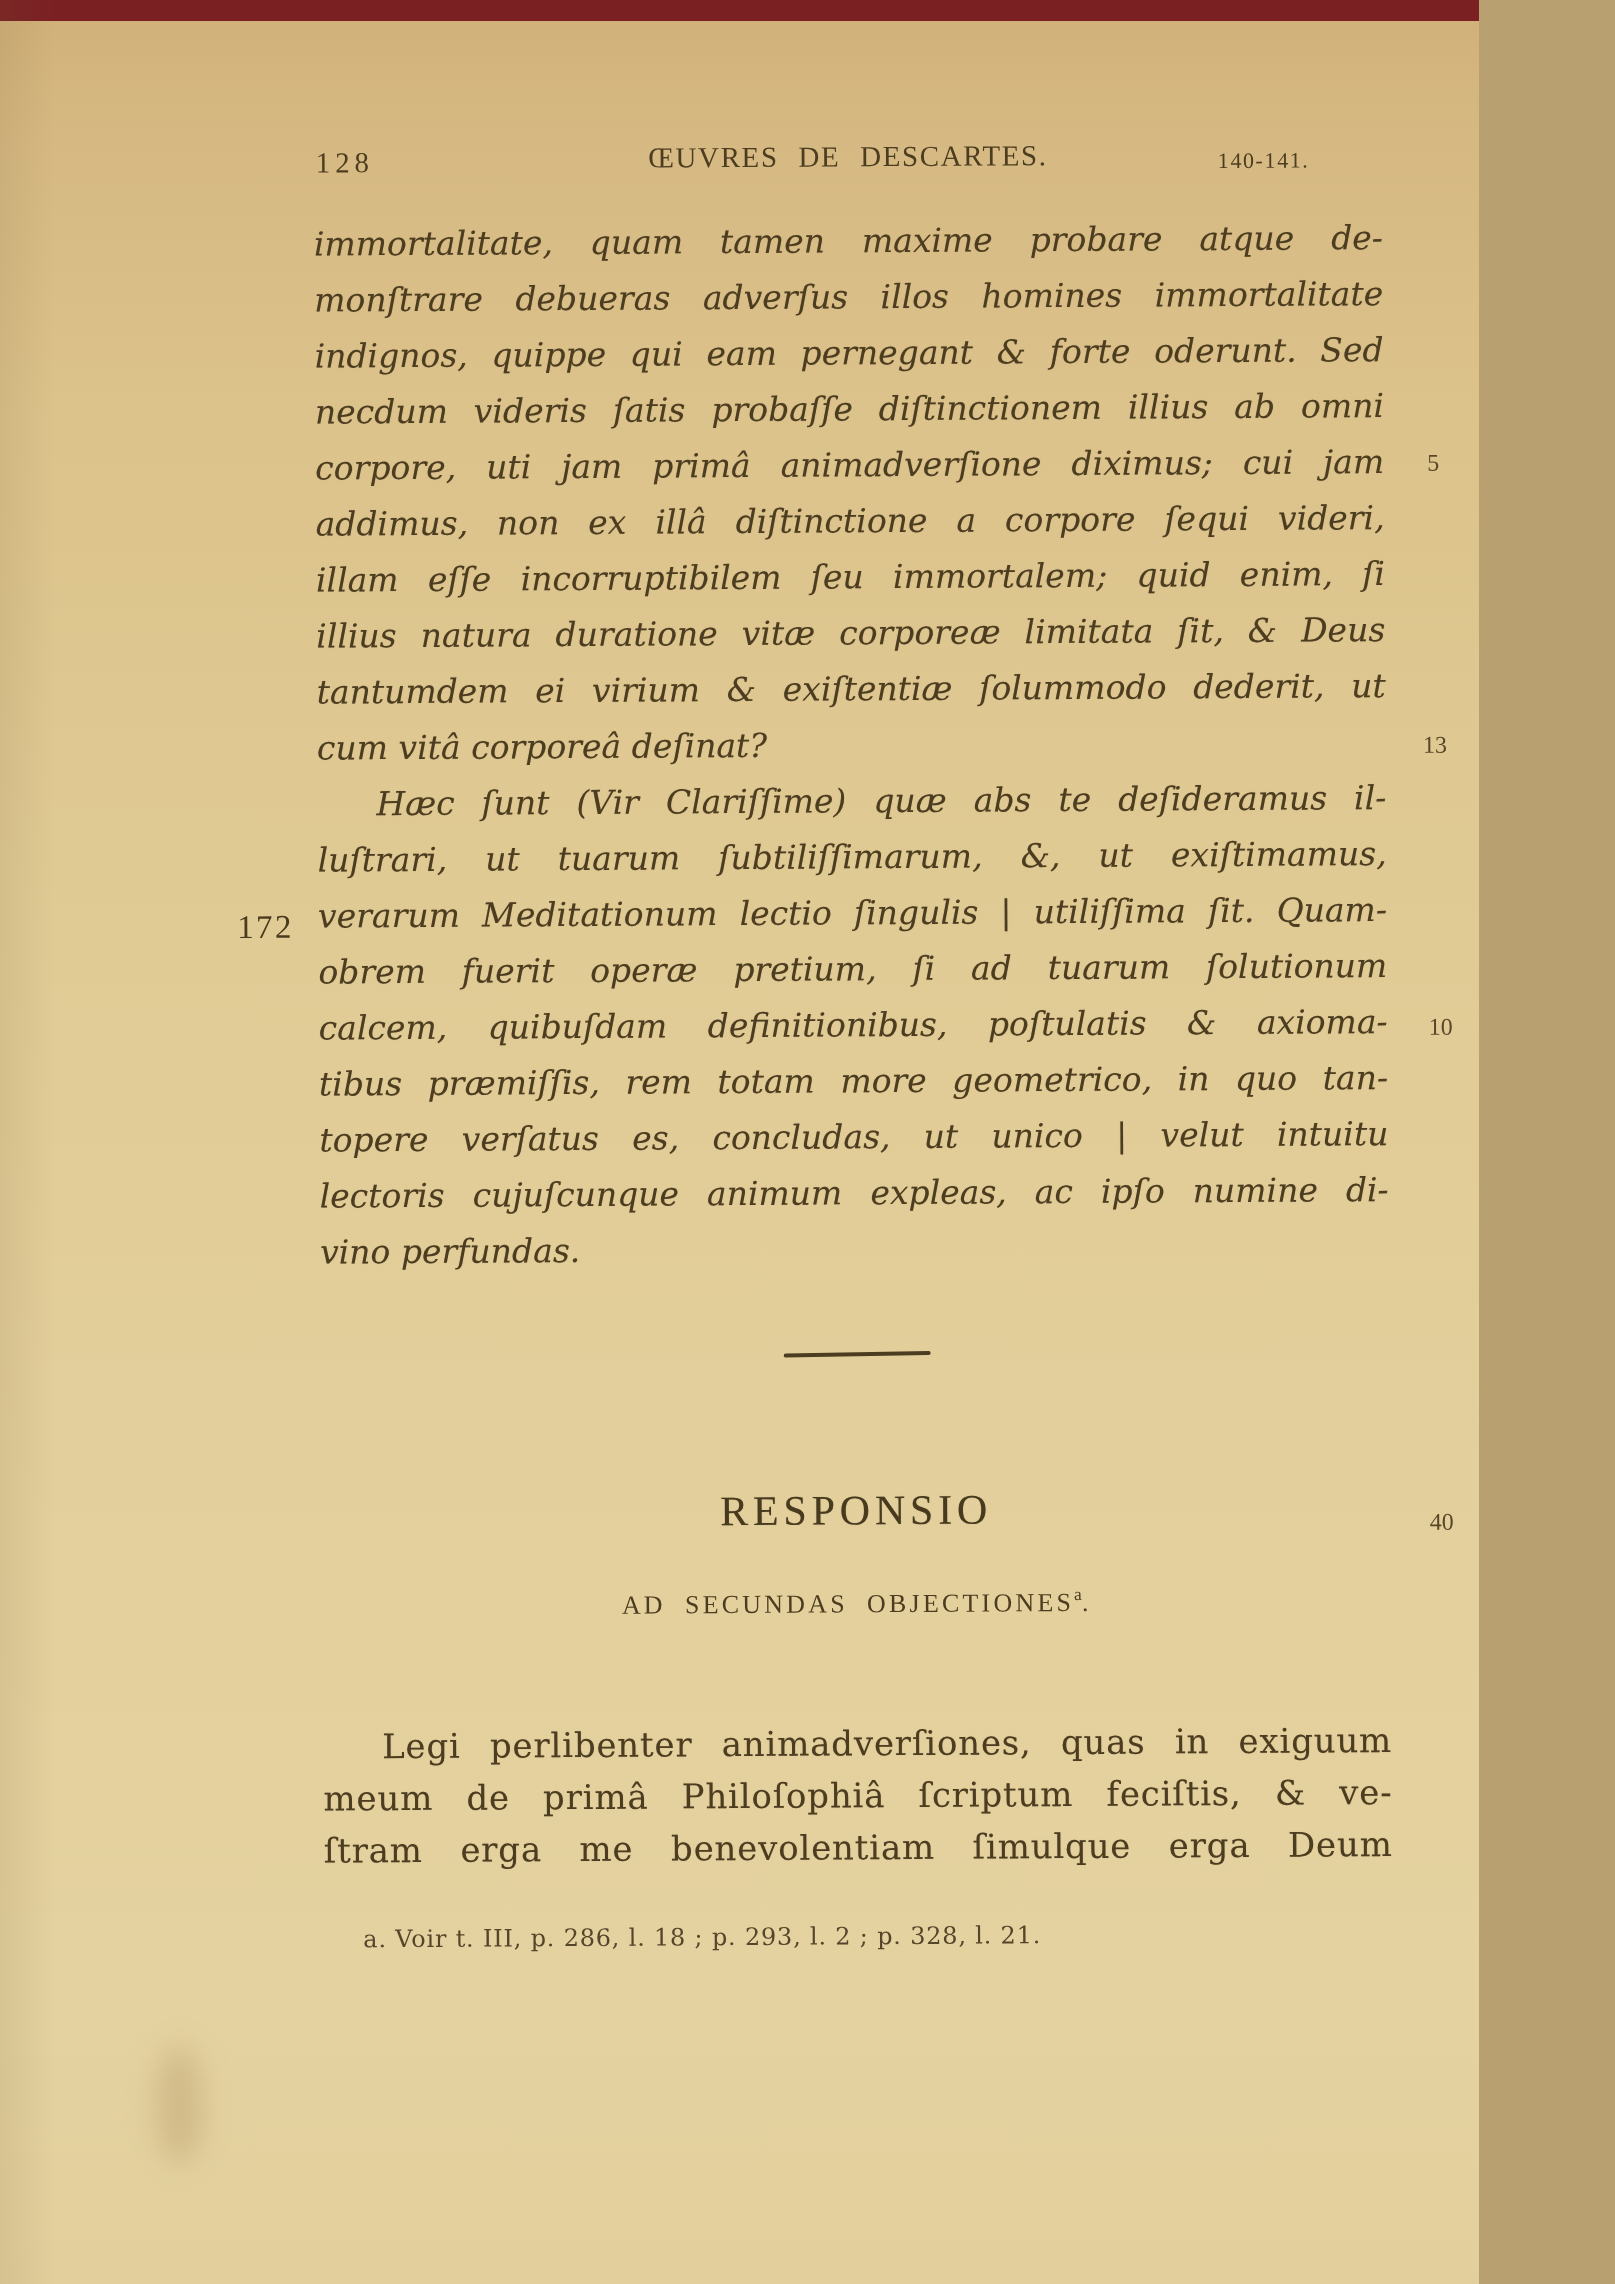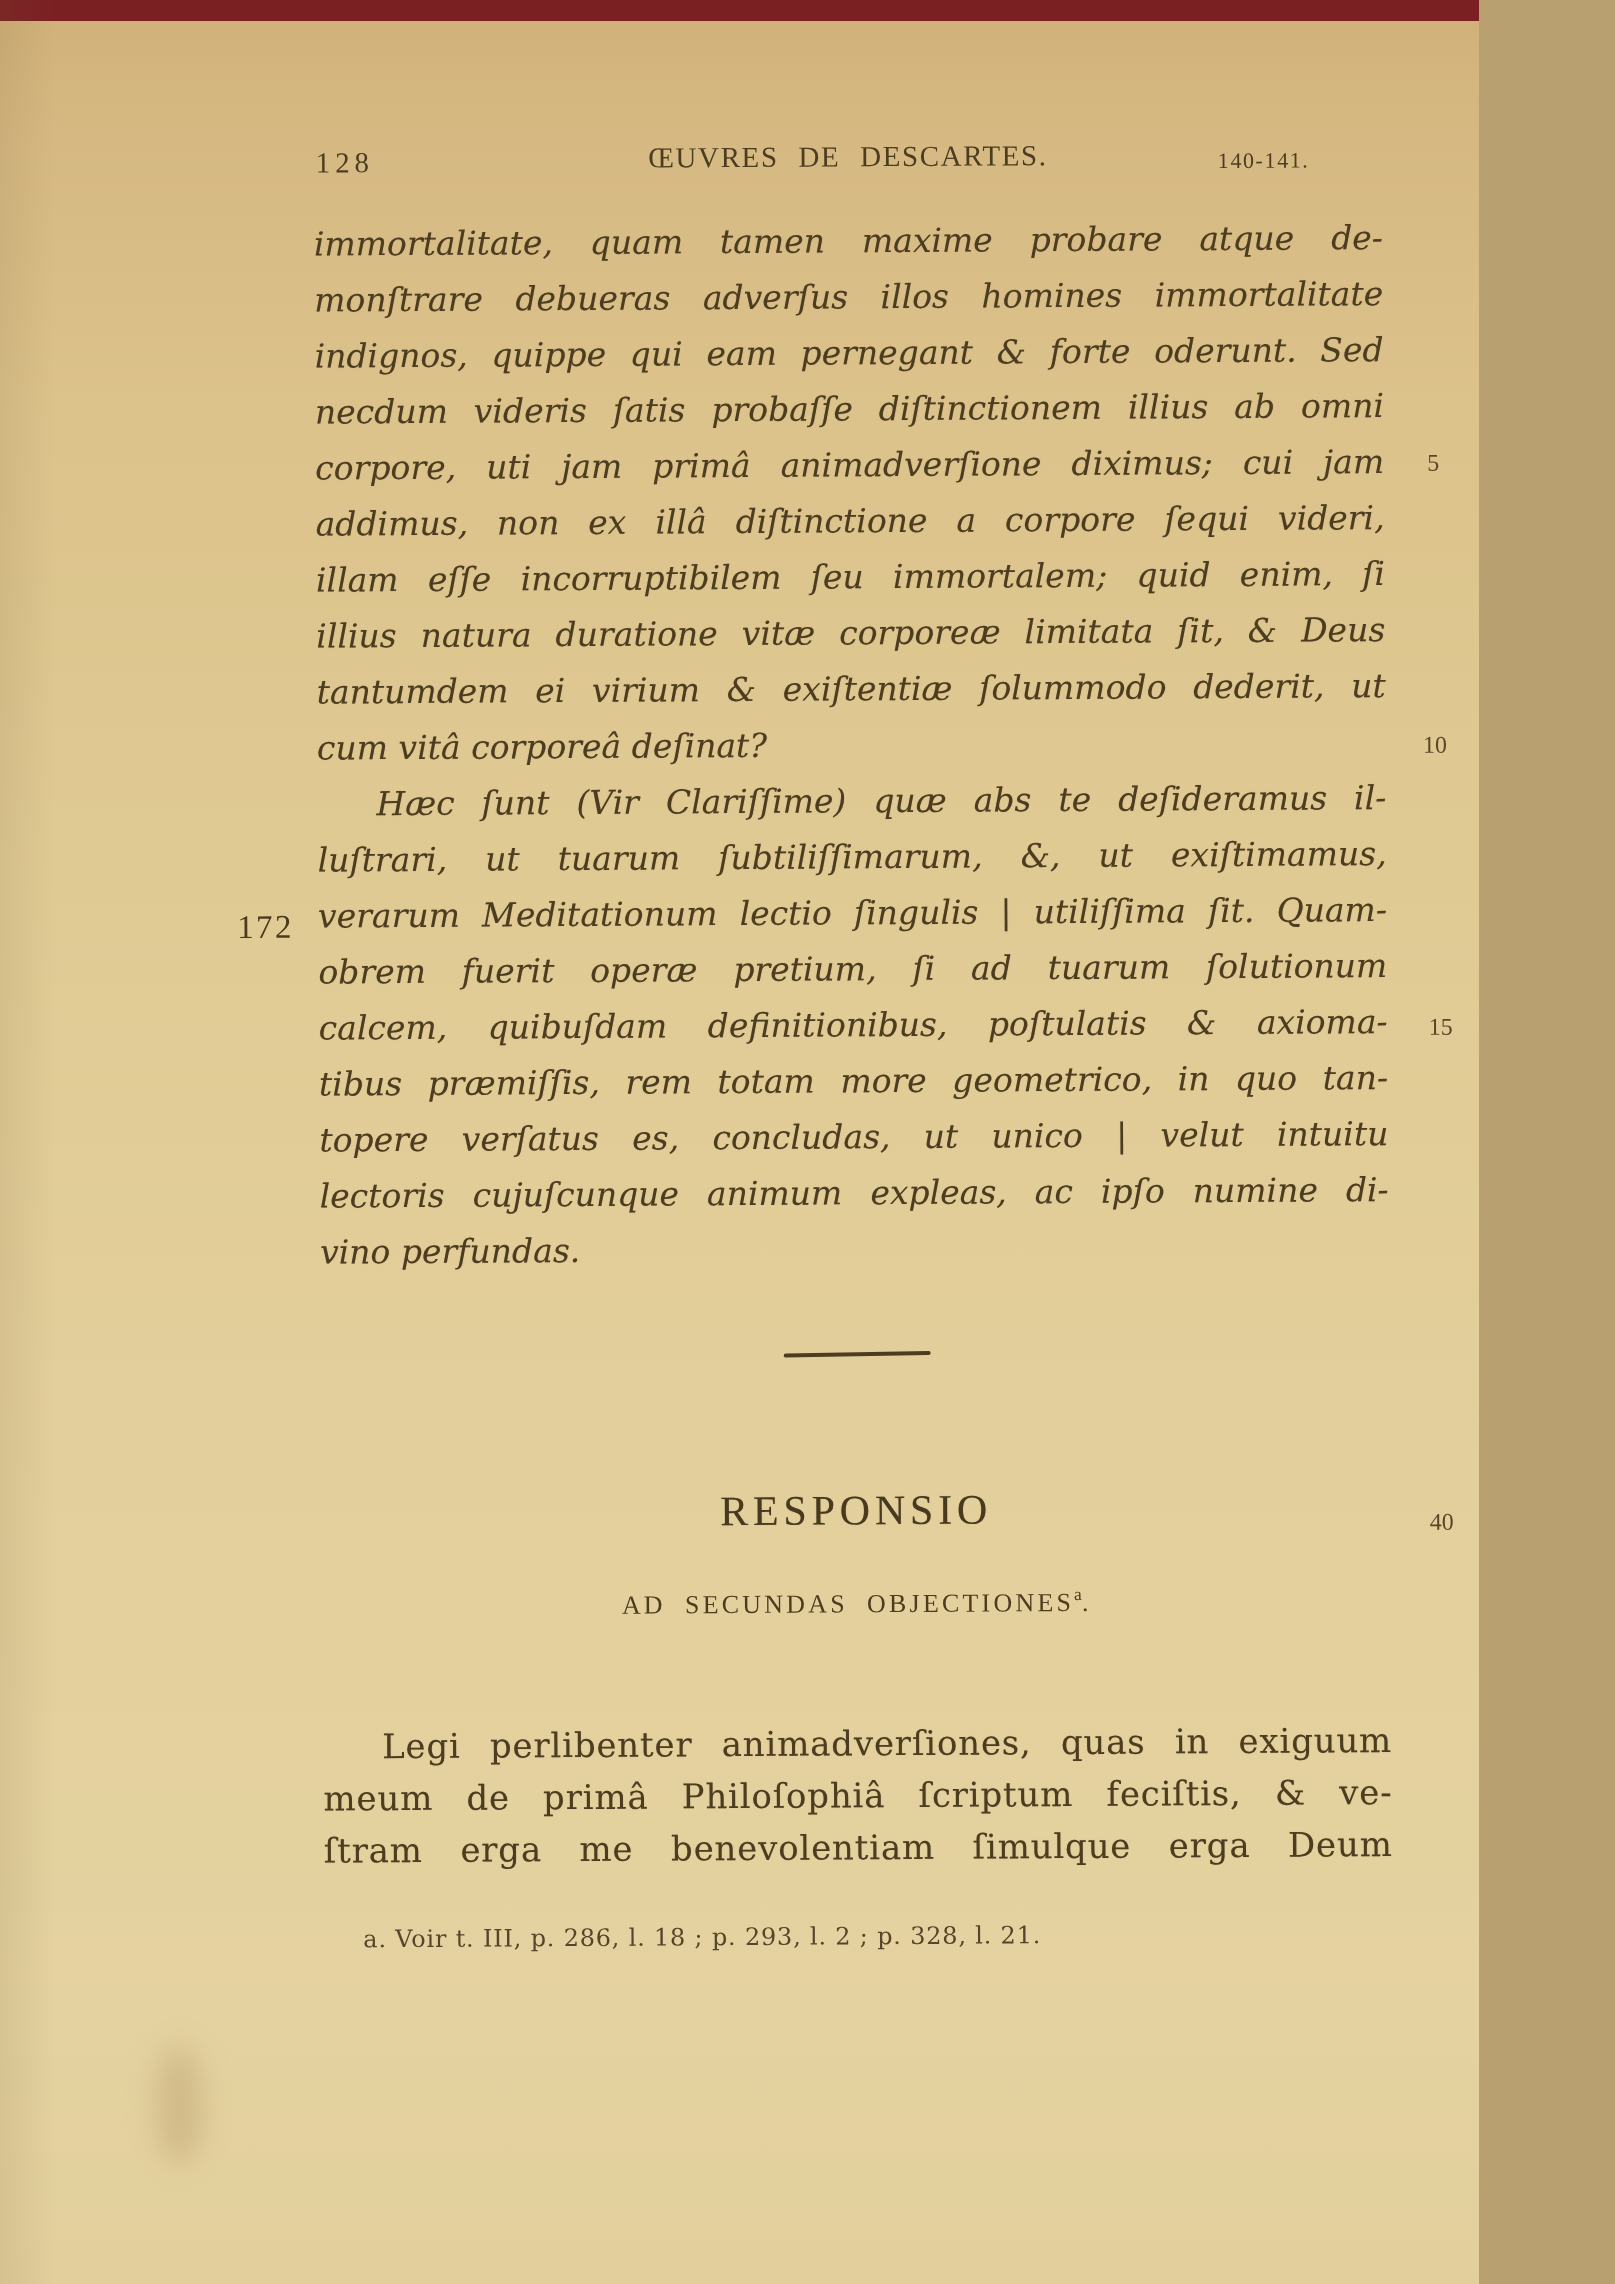--- a/index.html
+++ b/index.html
@@ -97,22 +97,22 @@
       <div class="line">verarum Meditationum lectio ſingulis | utiliſſima ſit. Quam-</div>
       <div class="line">obrem fuerit operæ pretium, ſi ad tuarum ſolutionum</div>
       <div class="line">calcem, quibuſdam definitionibus, poſtulatis &amp; axioma-</div>
       <div class="line">tibus præmiſſis, rem totam more geometrico, in quo tan-</div>
       <div class="line">topere verſatus es, concludas, ut unico | velut intuitu</div>
       <div class="line">lectoris cujuſcunque animum expleas, ac ipſo numine di-</div>
       <div class="line end">vino perfundas.</div>
     </div>
 
     <span class="mnum m5">5</span>
-    <span class="mnum m10">10</span>
-    <span class="mnum m15">15</span>
+    <span class="mnum m10">13</span>
+    <span class="mnum m15">10</span>
     <span class="mnum m20">40</span>
     <span class="mnum m172">172</span>
 
     <div class="rule"></div>
 
     <div class="respo">RESPONSIO</div>
 
     <div class="subhead">
       <span>AD SECUNDAS OBJECTIONES</span><sup>a</sup><span>.</span>
     </div>

